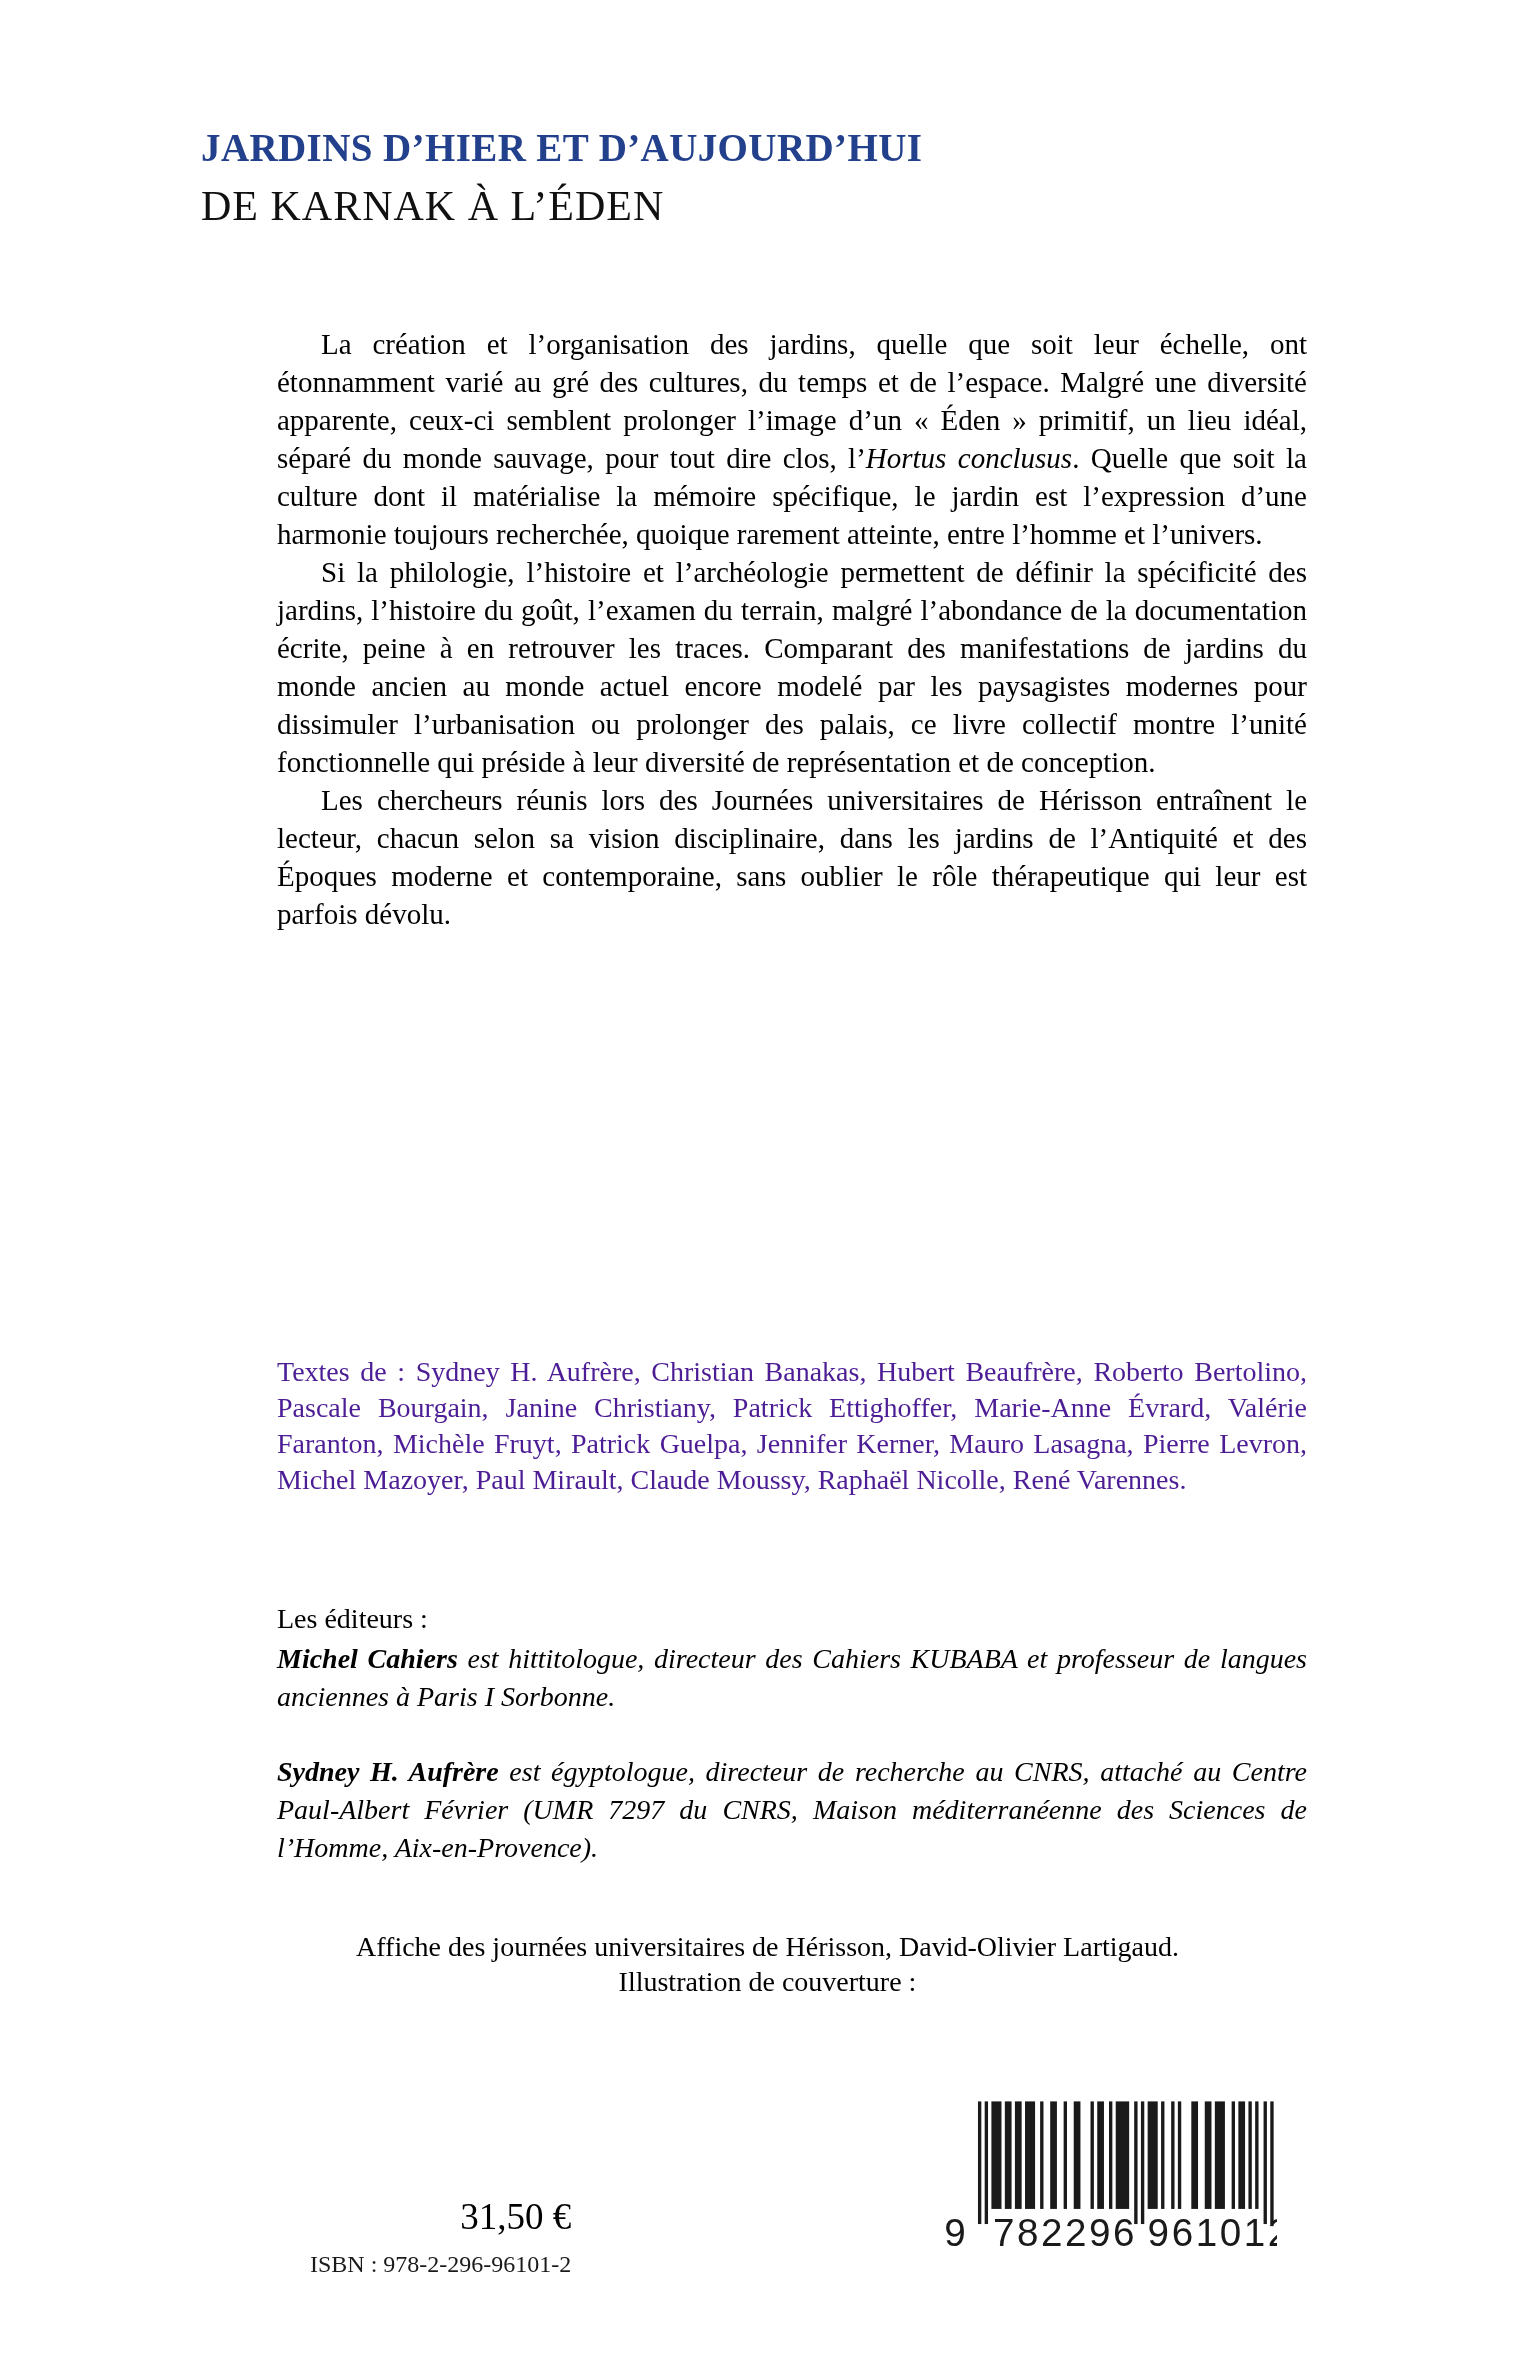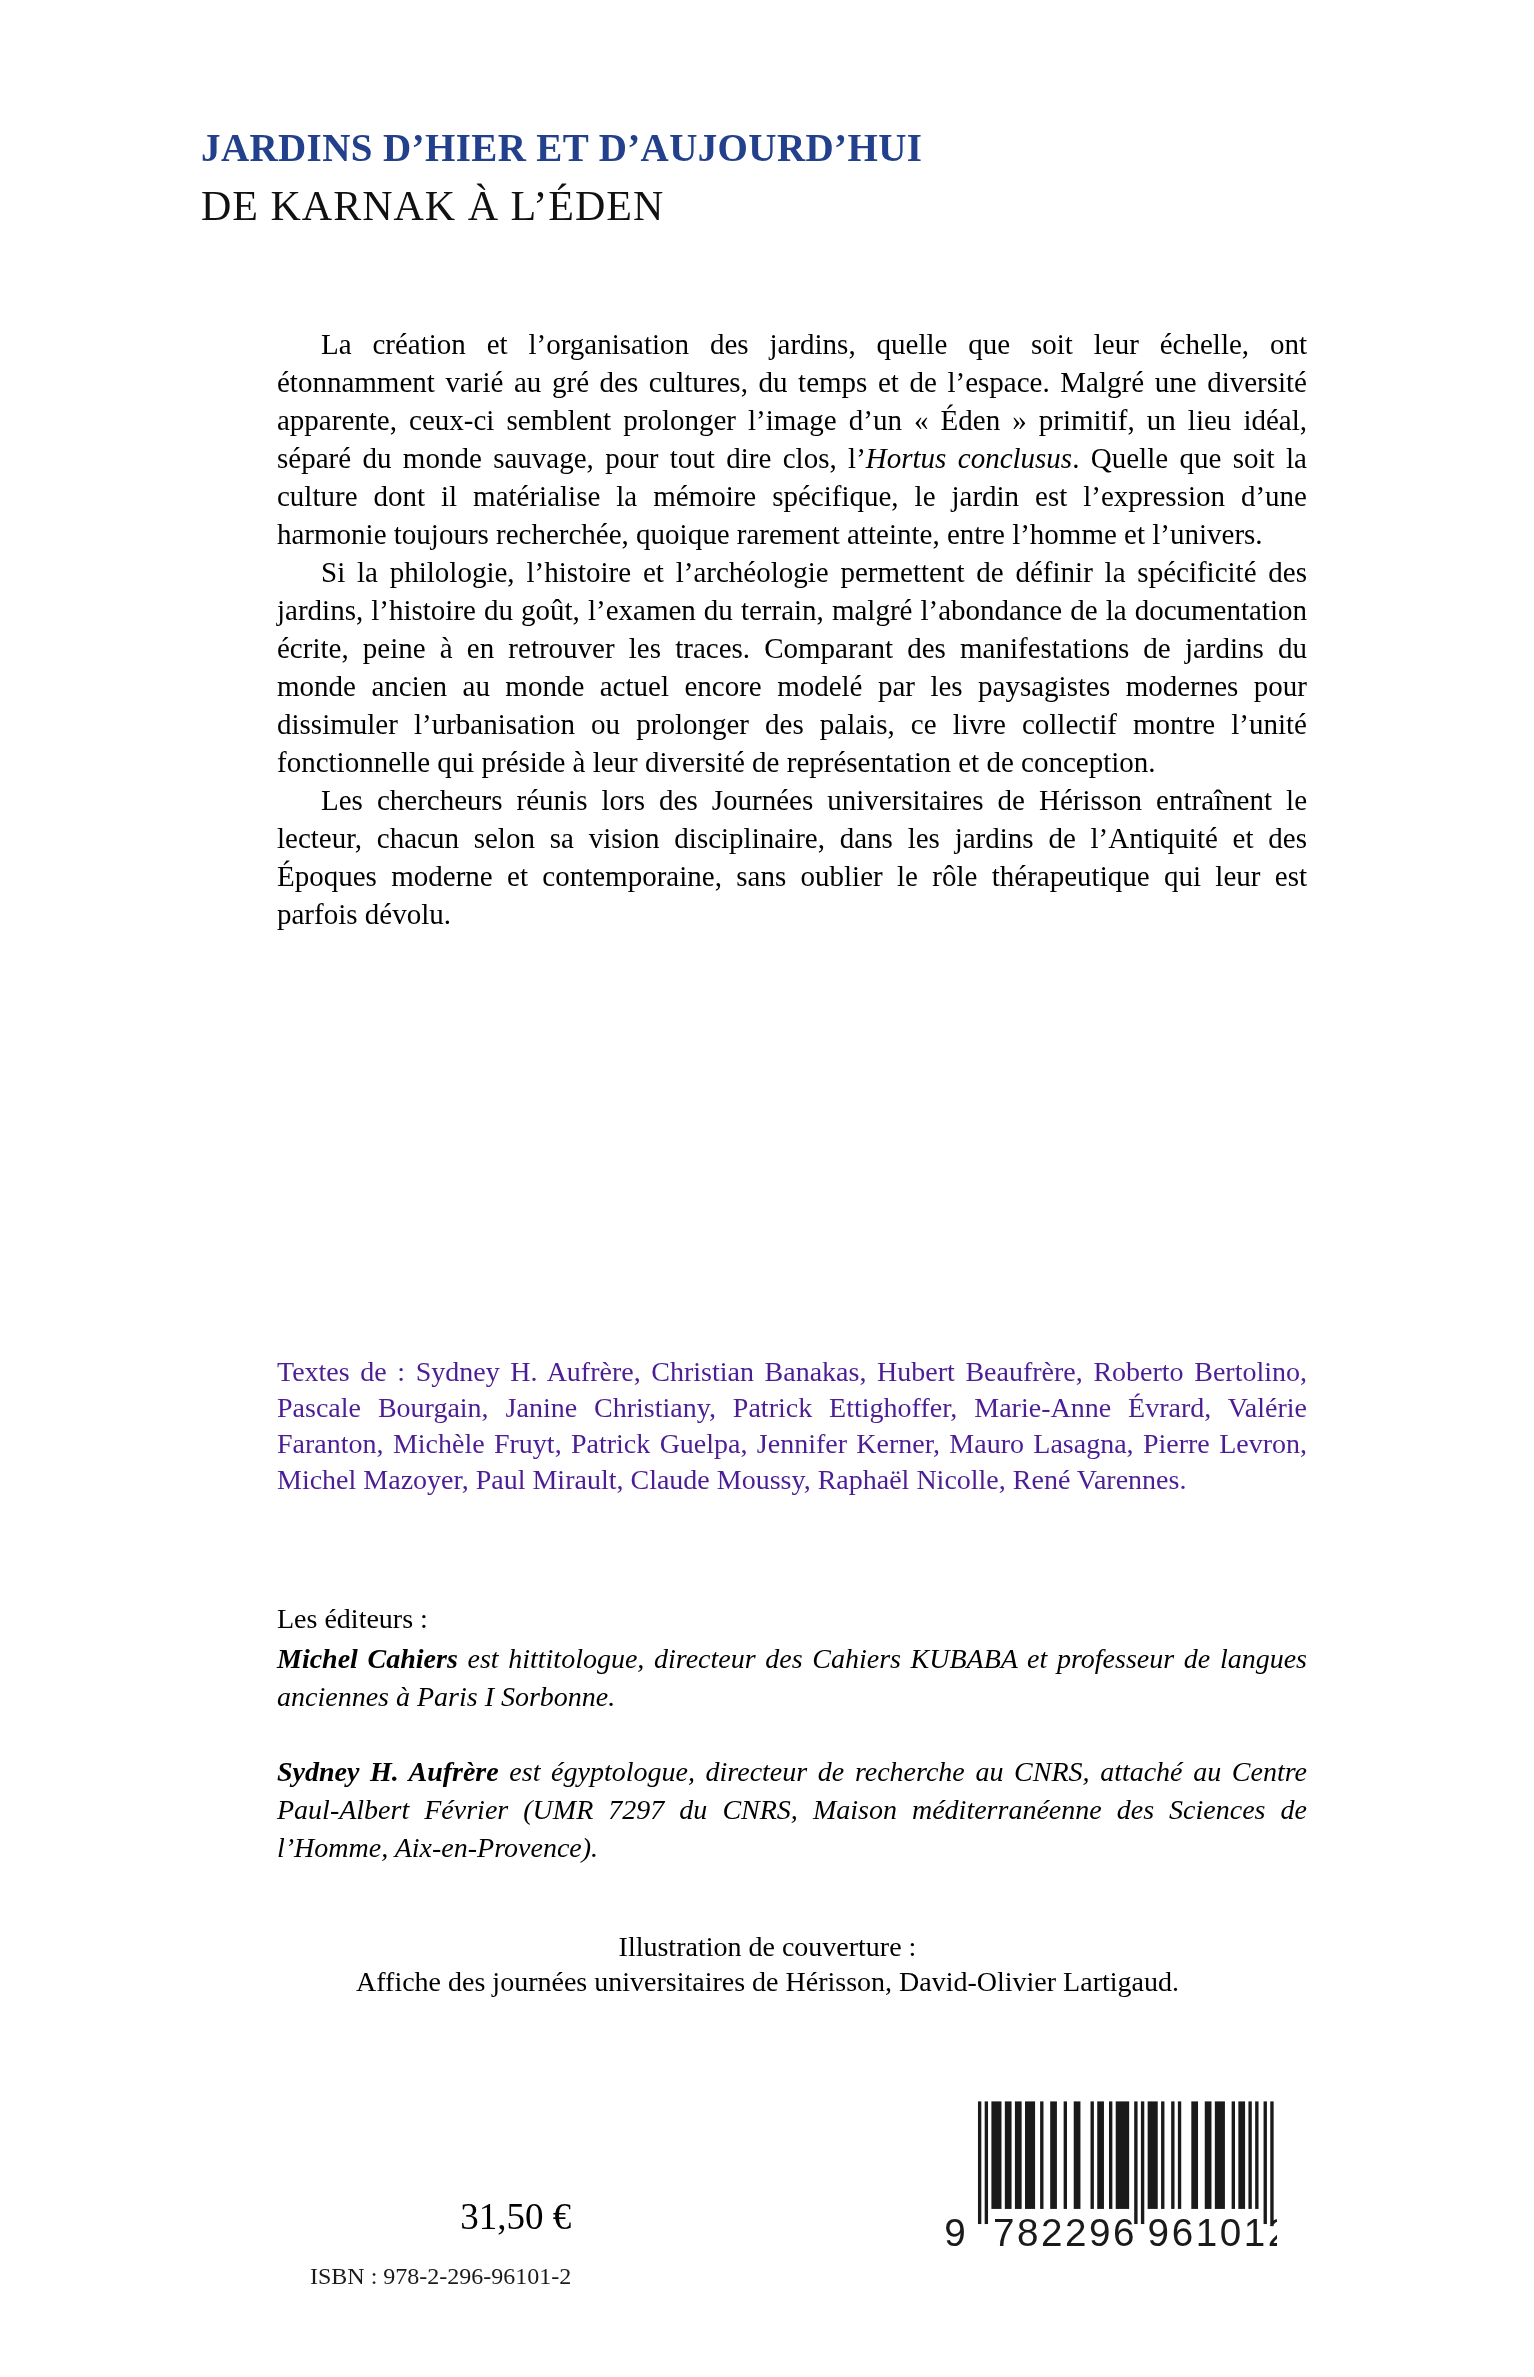--- a/index.html
+++ b/index.html
@@ -135,21 +135,21 @@
     font-size: 37px;
     line-height: 44px;
     color: #000000;
     margin: 0;
   }
   .isbn {
     font-family: "Liberation Serif", "DejaVu Serif", serif;
     font-size: 24px;
     line-height: 32px;
     color: #1a1a1a;
-    margin: 21px 0 0 0;
+    margin: 9px 0 0 0;
   }
 
   
   .barcode-wrap {
     position: absolute;
     left: 941px;
     top: 2098px;
     width: 336px;
     height: 158px;
   }
@@ -177,22 +177,22 @@
 
   <div class="editors">
     <div class="editors-heading">Les éditeurs :</div>
 
     <p class="editor-bio"><span class="editor-name">Michel Cahiers</span><span> est hittitologue, directeur des Cahiers KUBABA et professeur de langues anciennes à Paris I Sorbonne.</span></p>
 
     <p class="editor-bio"><span class="editor-name">Sydney H. Aufrère</span><span> est égyptologue, directeur de recherche au CNRS, attaché au Centre Paul-Albert Février (UMR 7297 du CNRS, Maison méditerranéenne des Sciences de l’Homme, Aix-en-Provence).</span></p>
   </div>
 
   <div class="illustration">
+    <div>Affiche des journées universitaires de Hérisson, David-Olivier Lartigaud.</div>
     <div>Illustration de couverture :</div>
-    <div>Affiche des journées universitaires de Hérisson, David-Olivier Lartigaud.</div>
   </div>
 
   <div class="price-block">
     <div class="price">31,50 €</div>
     <div class="isbn">ISBN : 978-2-296-96101-2</div>
   </div>
 
   <div class="barcode-wrap">
     <svg class="barcode-svg" width="336" height="158" viewBox="0 0 400 188">
       <rect x="0" y="0" width="400" height="188" fill="#ffffff"></rect>

